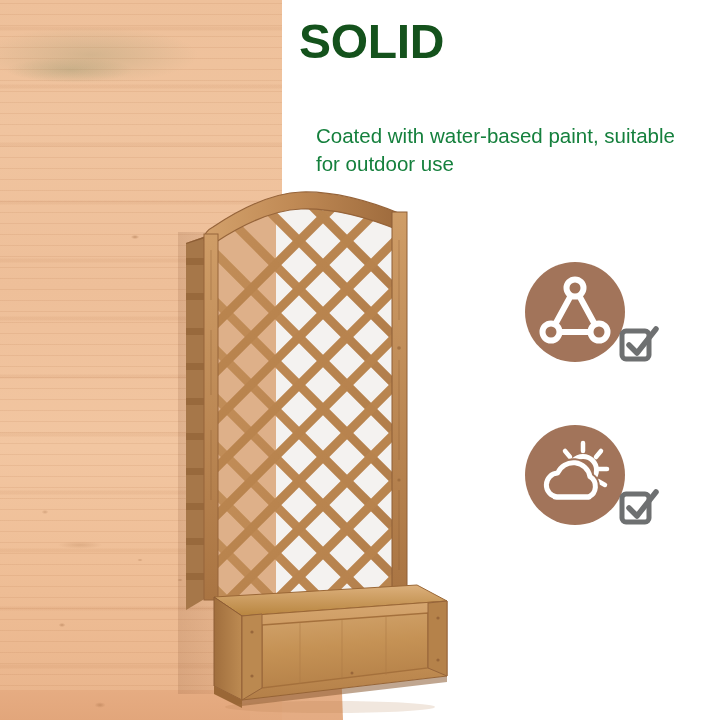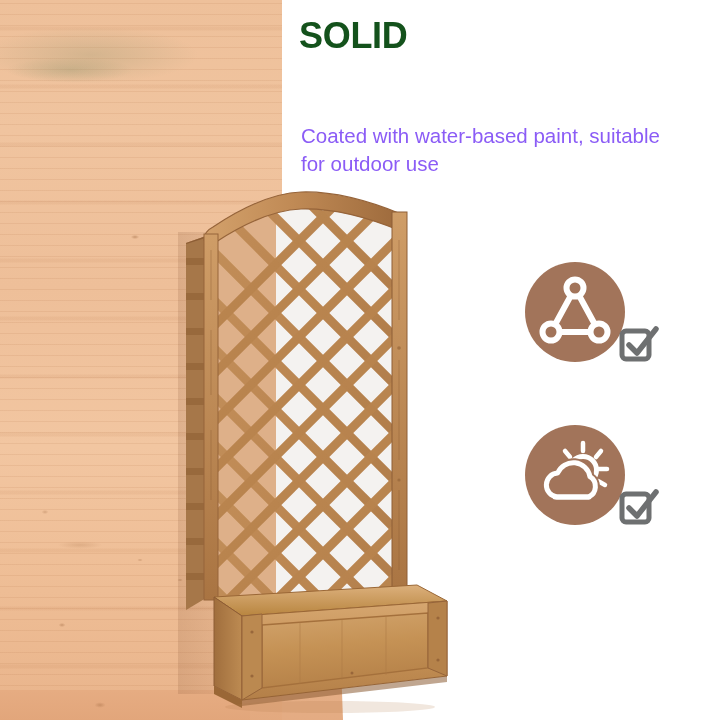--- a/index.html
+++ b/index.html
@@ -95,31 +95,31 @@
   }
 
   
   .headline {
     position: absolute;
     left: 299px;
     top: 16px;
     width: 400px;
     color: #14521c;
     font-weight: 700;
-    font-size: 36px;
+    font-size: 48px;
     line-height: 1.10;
     letter-spacing: -0.3px;
   }
   .headline .l2 { display: block; }
   .subtitle {
     position: absolute;
-    left: 301px;
+    left: 316px;
     top: 122px;
     width: 380px;
-    color: #8b5cf6;
+    color: #15803d;
     font-size: 20.5px;
     line-height: 1.37;
     font-weight: 400;
   }
 
   
   .feature {
     position: absolute;
     width: 160px;
     height: 130px;

